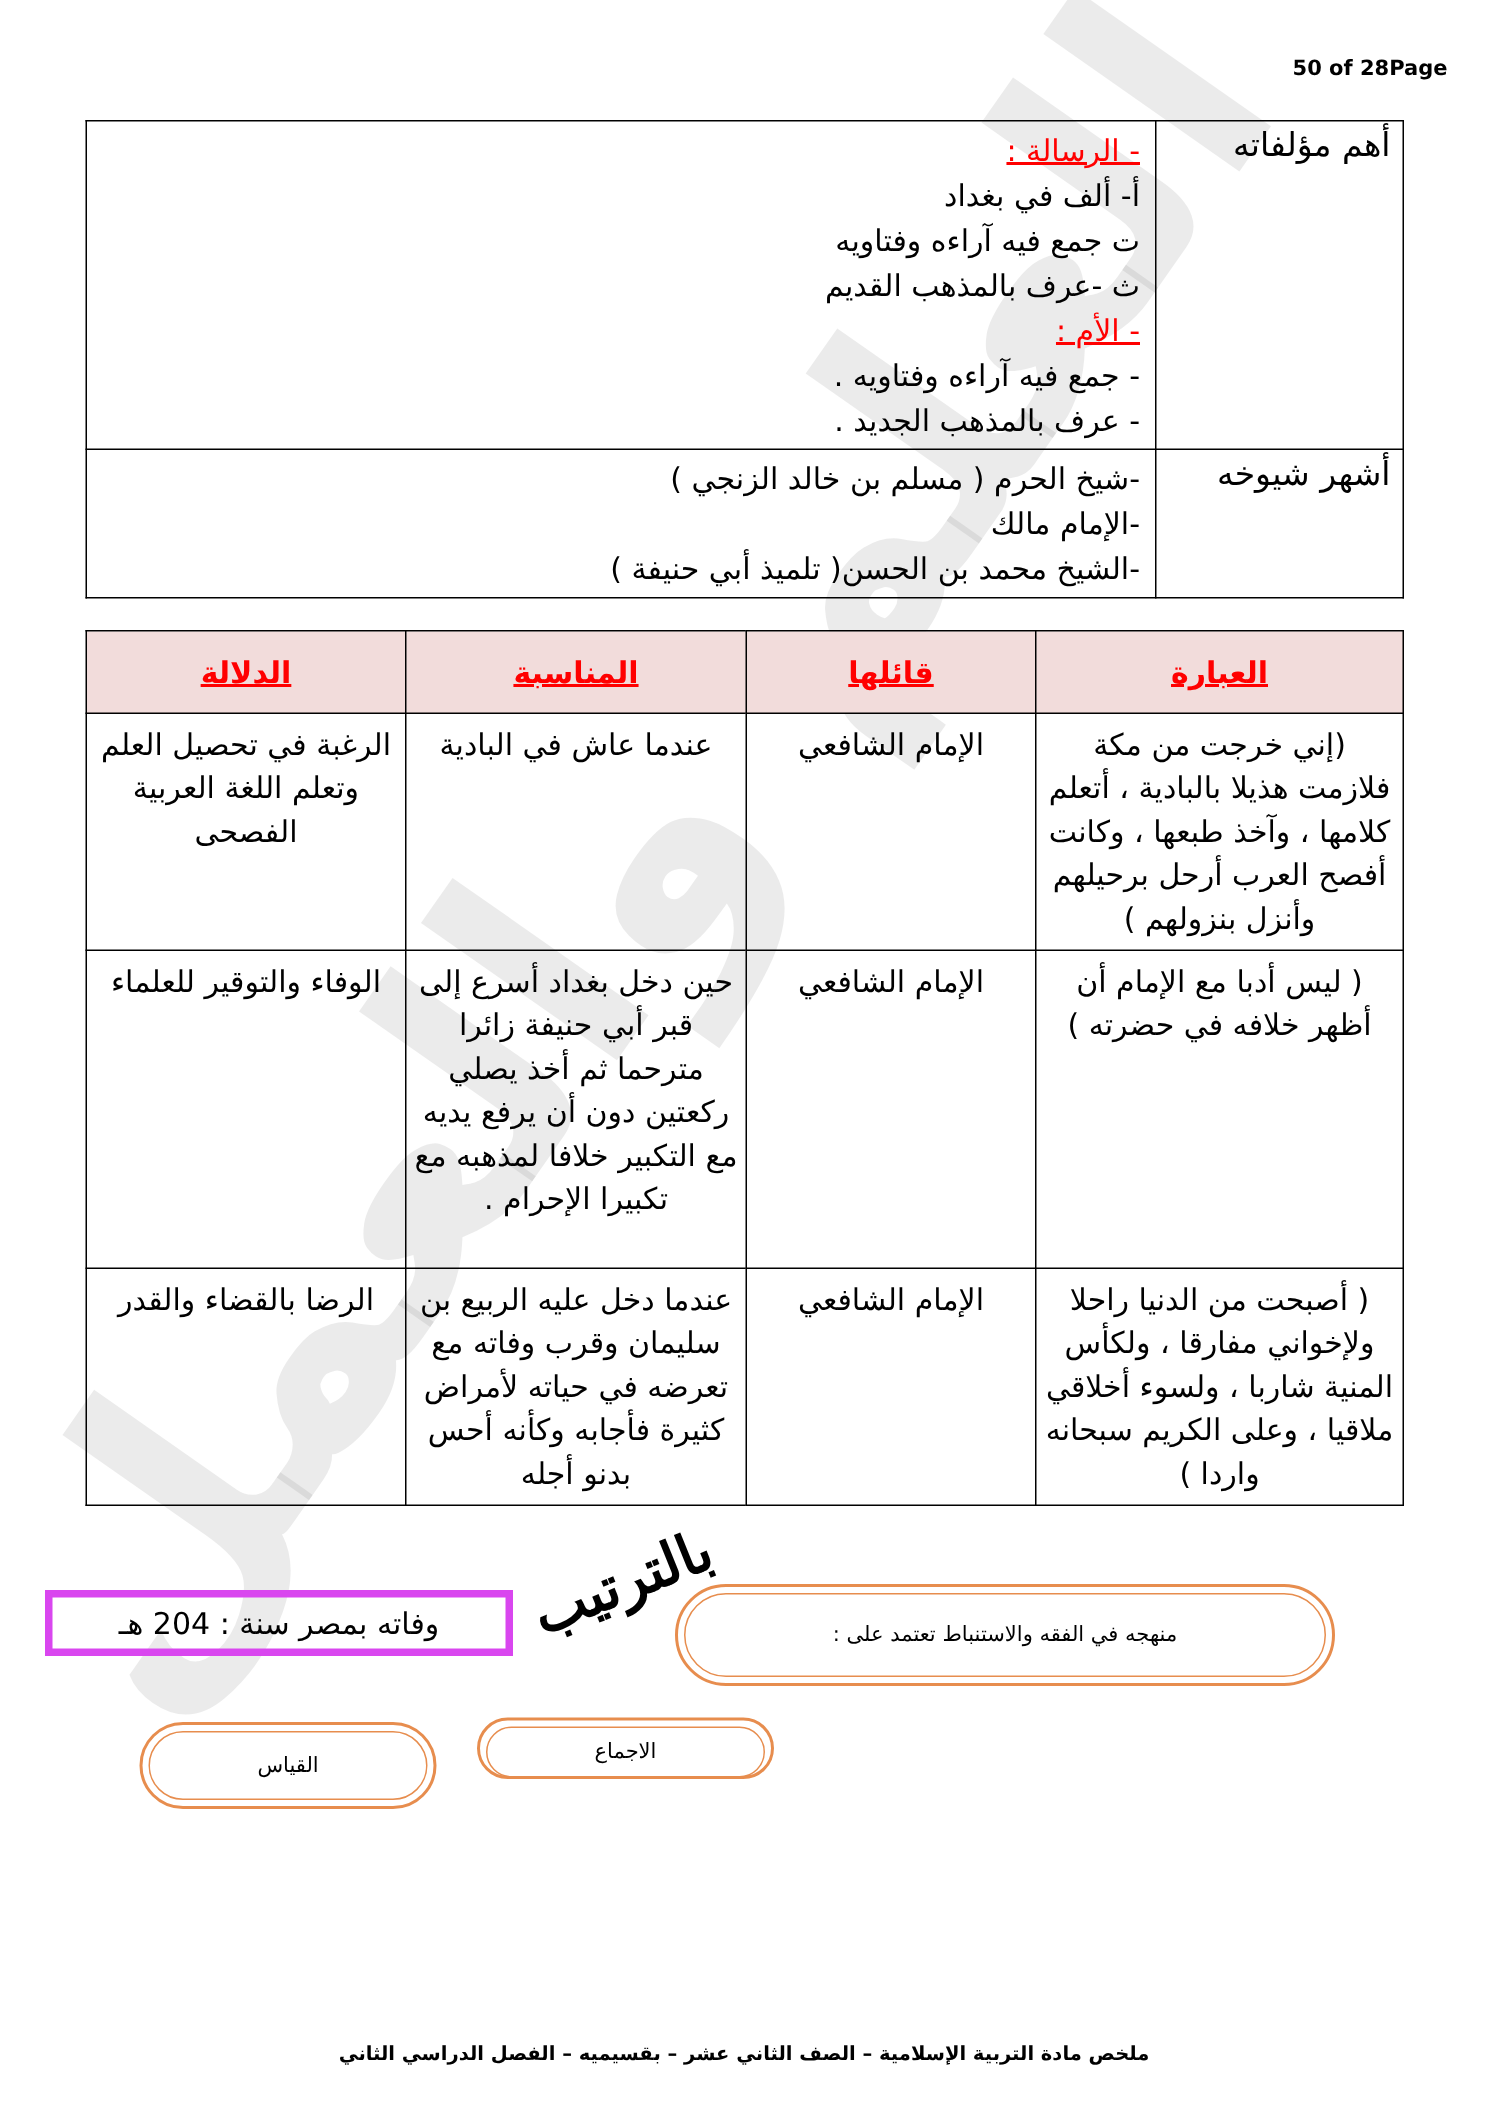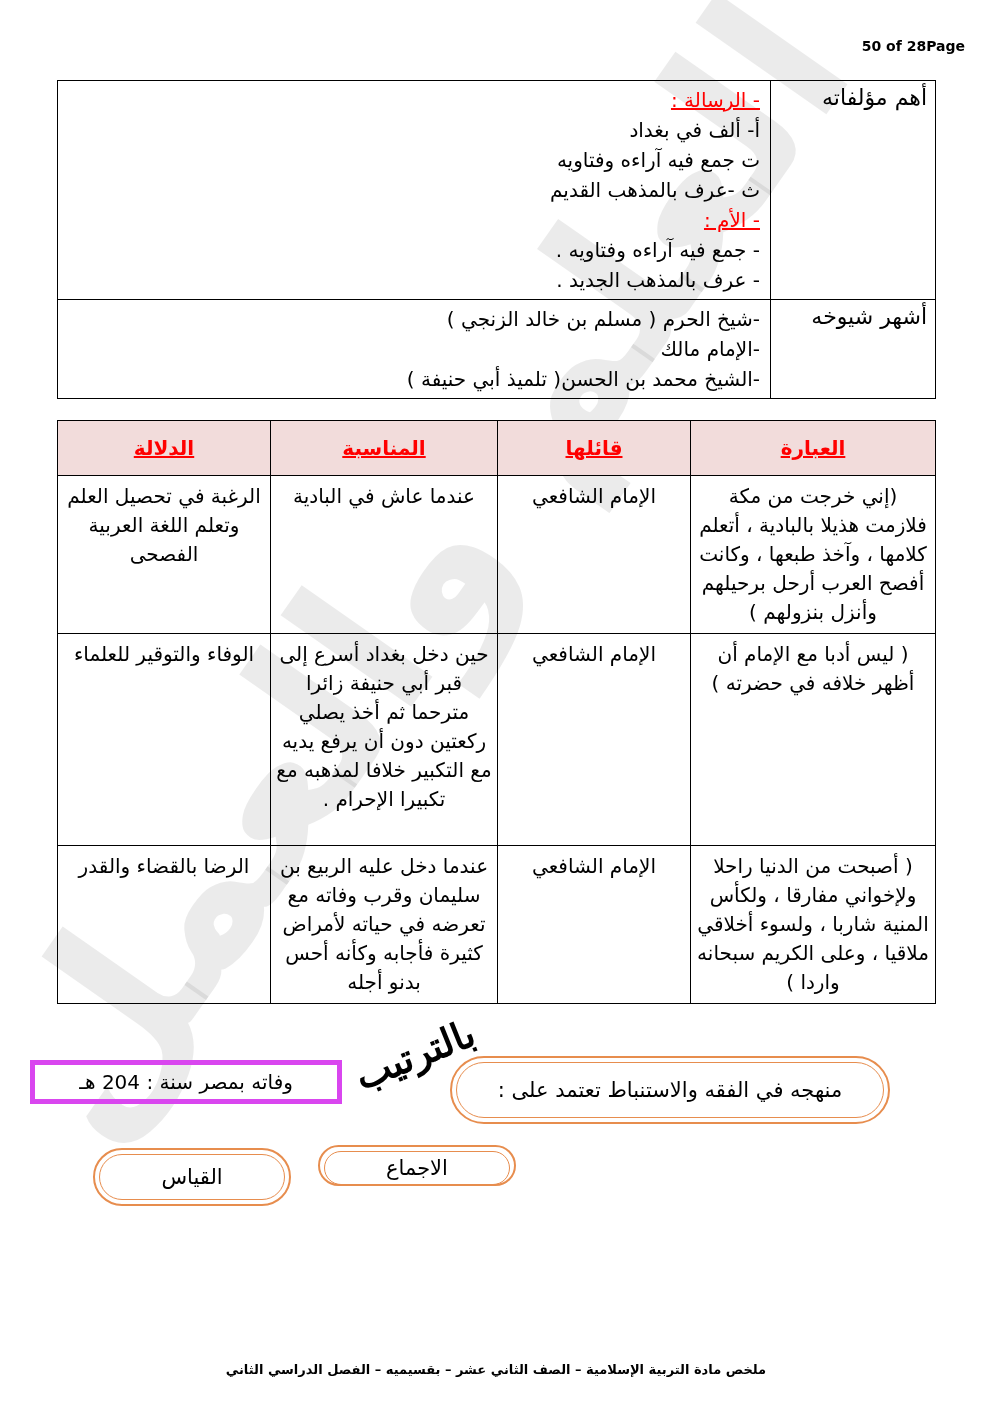--- a/index.html
+++ b/index.html
@@ -63,21 +63,21 @@
     font-family:"DejaVu Serif","Liberation Serif",serif;
     transform:rotate(-22deg);z-index:2;
   }
   .bubble{
     position:absolute;border:2.5px solid var(--accent-orange);
     border-radius:999px;padding:4px;z-index:2;background:transparent;
   }
   .bubble-inner{
     border:1.5px solid var(--accent-orange);border-radius:999px;
     width:100%;height:100%;display:flex;align-items:center;justify-content:center;
-    font-size:21px;white-space:nowrap;padding:16px 12px;
+    font-size:14px;white-space:nowrap;padding:16px 12px;
   }
   .method-bubble{left:450px;top:1056px;width:440px;height:68px;}
   .src-0{left:783px;top:1140px;width:152px;height:58px;}
   .src-1{left:608px;top:1142px;width:167px;height:58px;}
   .src-2{left:318px;top:1145px;width:198px;height:41px;}
   .src-3{left:93px; top:1148px;width:198px;height:58px;}
   .footer{
     position:absolute;left:0;top:1362px;width:100%;
     text-align:center;font-size:13px;font-weight:bold;z-index:2;
   }

